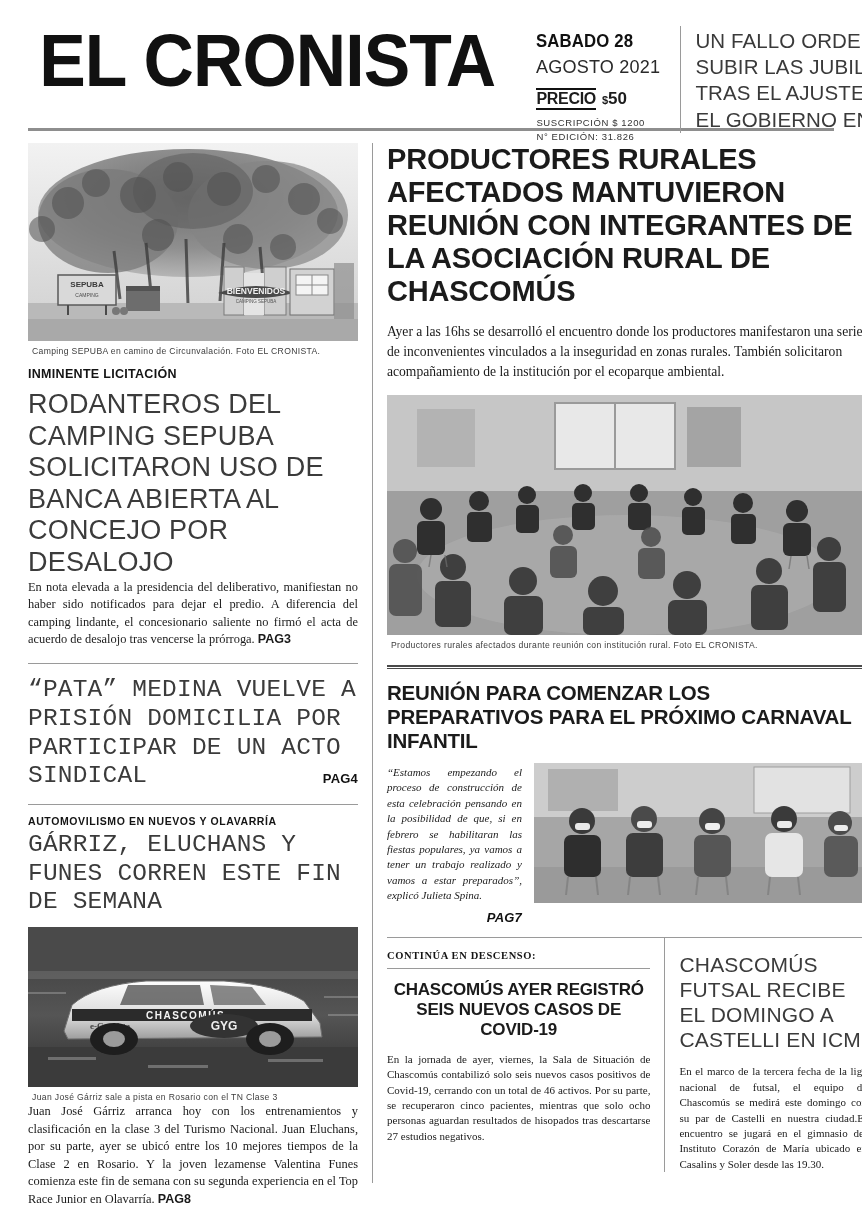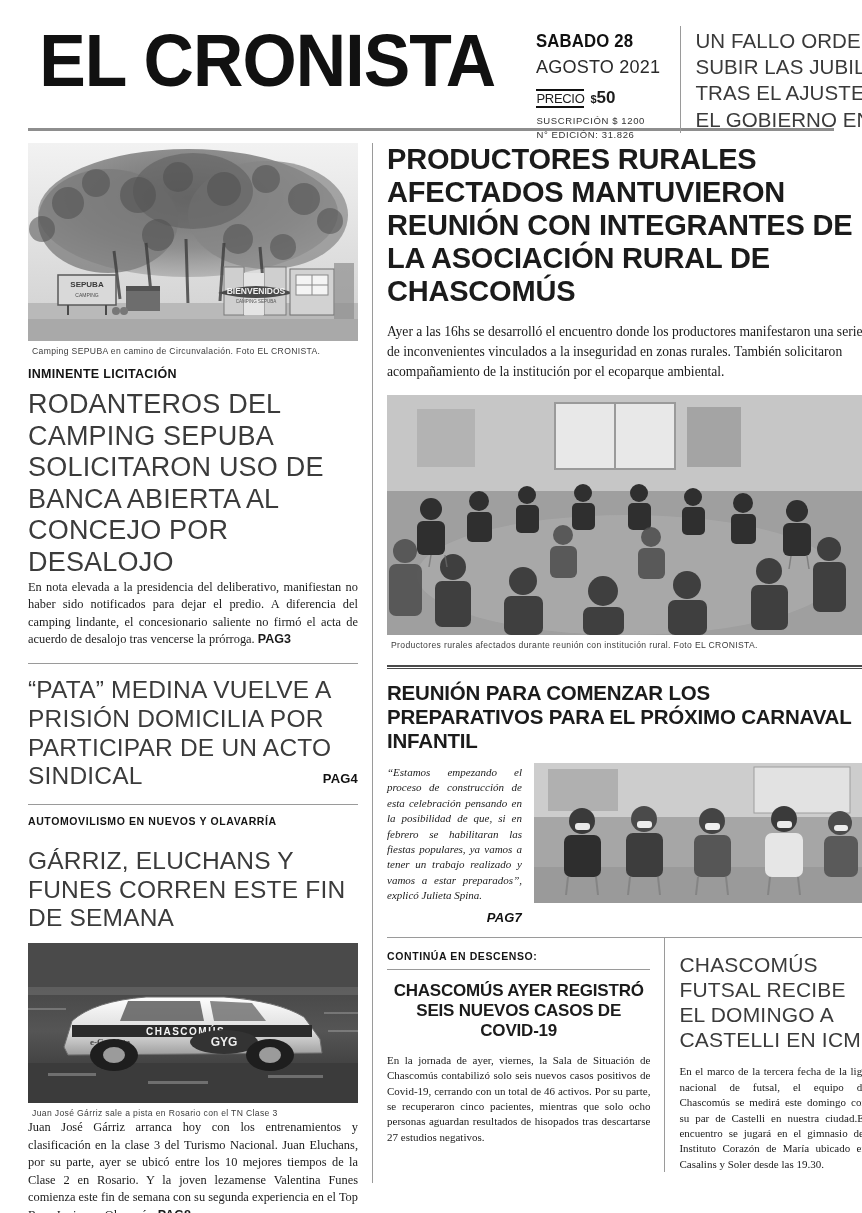--- a/index.html
+++ b/index.html
@@ -42,21 +42,21 @@
   }
   .dateblock .d2 {
     font-size:19px; letter-spacing:0.2px; color:#2a2a2a;
     margin-top:4px; transform:scaleX(0.95); transform-origin:left;
     font-weight:300;
   }
   .priceline {
     margin-top:10px; display:flex; align-items:baseline; gap:6px;
   }
   .priceline .pw {
-    font-weight:normal; font-size:13px; letter-spacing:-0.3px;
+    font-weight:bold; font-size:16px; letter-spacing:-0.3px;
     border-bottom:2px solid #111; border-top:2px solid #111;
     line-height:1.0; padding:1px 0;
   }
   .priceline .pv { font-weight:bold; font-size:17px; }
   .priceline .pv small { font-size:11px; }
   .subline {
     margin-top:6px; font-size:9.5px; letter-spacing:0.6px;
     color:#333; line-height:1.45;
   }
   .teaser {
@@ -89,21 +89,21 @@
   
   .kicker {
     font-weight:bold; font-size:12.5px; letter-spacing:0.3px;
     color:#141414; margin-top:10px;
   }
   .kicker.sm { font-size:10.5px; letter-spacing:0.6px; }
   .head-light {
     font-weight:300; font-size:27px; line-height:1.17;
     color:#3b3b3b; letter-spacing:0.2px; margin-top:8px;
   }
-  .head-light.s2 { font-size:24.5px; }
+  .head-light.s2 { font-size:24.5px;font-family:Liberation Mono, monospace; }
   .head-light.s3 { font-size:21px; line-height:1.2; }
   .head-bold {
     font-weight:bold; font-size:29px; line-height:1.14;
     color:#1b1b1b; letter-spacing:-0.2px;
   }
   .head-bold.s2 { font-size:20.5px; line-height:1.18; }
   .head-bold.s3 { font-size:17px; line-height:1.2;text-align:center; }
   .serif {
     font-family:"Liberation Serif", serif;
     font-size:12.4px; line-height:1.42; color:#1a1a1a;
@@ -248,21 +248,21 @@
       </div>
 
       <div class="hdiv"></div>
 
       <div class="head-light s2" style="margin-top:12px;">“PATA” MEDINA VUELVE A PRISIÓN DOMICILIA POR PARTICIPAR DE UN ACTO SINDICAL</div>
       <div class="pagtag">PAG4</div>
 
       <div class="hdiv" style="margin-top:18px;"></div>
 
       <div class="kicker sm">AUTOMOVILISMO EN NUEVOS Y OLAVARRÍA</div>
-      <div class="head-light s2" style="margin-top:20px;">GÁRRIZ, ELUCHANS Y FUNES CORREN ESTE FIN DE SEMANA</div>
+      <div class="head-light s2" style="margin-top:4px;">GÁRRIZ, ELUCHANS Y FUNES CORREN ESTE FIN DE SEMANA</div>
 
       <div class="photo" style="height:160px;margin-top:10px;">
         <svg width="330" height="160" viewBox="0 0 330 160" preserveAspectRatio="none">
           <defs>
             <linearGradient id="bgdark" x1="0" y1="0" x2="0" y2="1">
               <stop offset="0" stop-color="#3a3a3a"></stop>
                 <stop offset="0.55" stop-color="#555"></stop>
                 <stop offset="1" stop-color="#2e2e2e"></stop>
             </linearGradient>
             <linearGradient id="bodyg" x1="0" y1="0" x2="0" y2="1">
@@ -440,21 +440,21 @@
                 <line x1="264" y1="114" x2="266" y2="132"></line>
             </g>
           </svg>
         </div>
       </div>
 
       <div class="hdiv" style="margin-top:12px;"></div>
 
       <div class="bottom-grid">
         <div class="bg-left" style="padding-right:14px;border-right:1px solid #9a9a9a;">
-          <div class="kicker sm" style="margin-top:12px;">CONTINÚA EN DESCENSO:</div>
+          <div class="kicker sm" style="margin-top:12px;font-family:Liberation Serif, serif;">CONTINÚA EN DESCENSO:</div>
           <div class="hdiv" style="margin-top:7px;"></div>
           <div class="head-bold s3" style="margin-top:11px;">CHASCOMÚS AYER REGISTRÓ SEIS NUEVOS CASOS DE COVID-19</div>
           <div class="serif sm" style="margin-top:11px;">En la jornada de ayer, viernes, la Sala de Situación de Chascomús contabilizó solo seis nuevos casos positivos de Covid-19, cerrando con un total de 46 activos. Por su parte, se recuperaron cinco pacientes, mientras que solo ocho personas aguardan resultados de hisopados tras descartarse 27 estudios negativos.</div>
         </div>
         <div class="bg-right" style="padding-left:14px;">
           <div class="head-light s3" style="margin-top:14px;">CHASCOMÚS FUTSAL RECIBE EL DOMINGO A CASTELLI EN ICM</div>
           <div class="serif sm" style="margin-top:12px;">En el marco de la tercera fecha de la liga nacional de futsal, el equipo de Chascomús se medirá este domingo con su par de Castelli en nuestra ciudad.El encuentro se jugará en el gimnasio del Instituto Corazón de María ubicado en Casalins y Soler desde las 19.30.</div>
         </div>
       </div>
 

